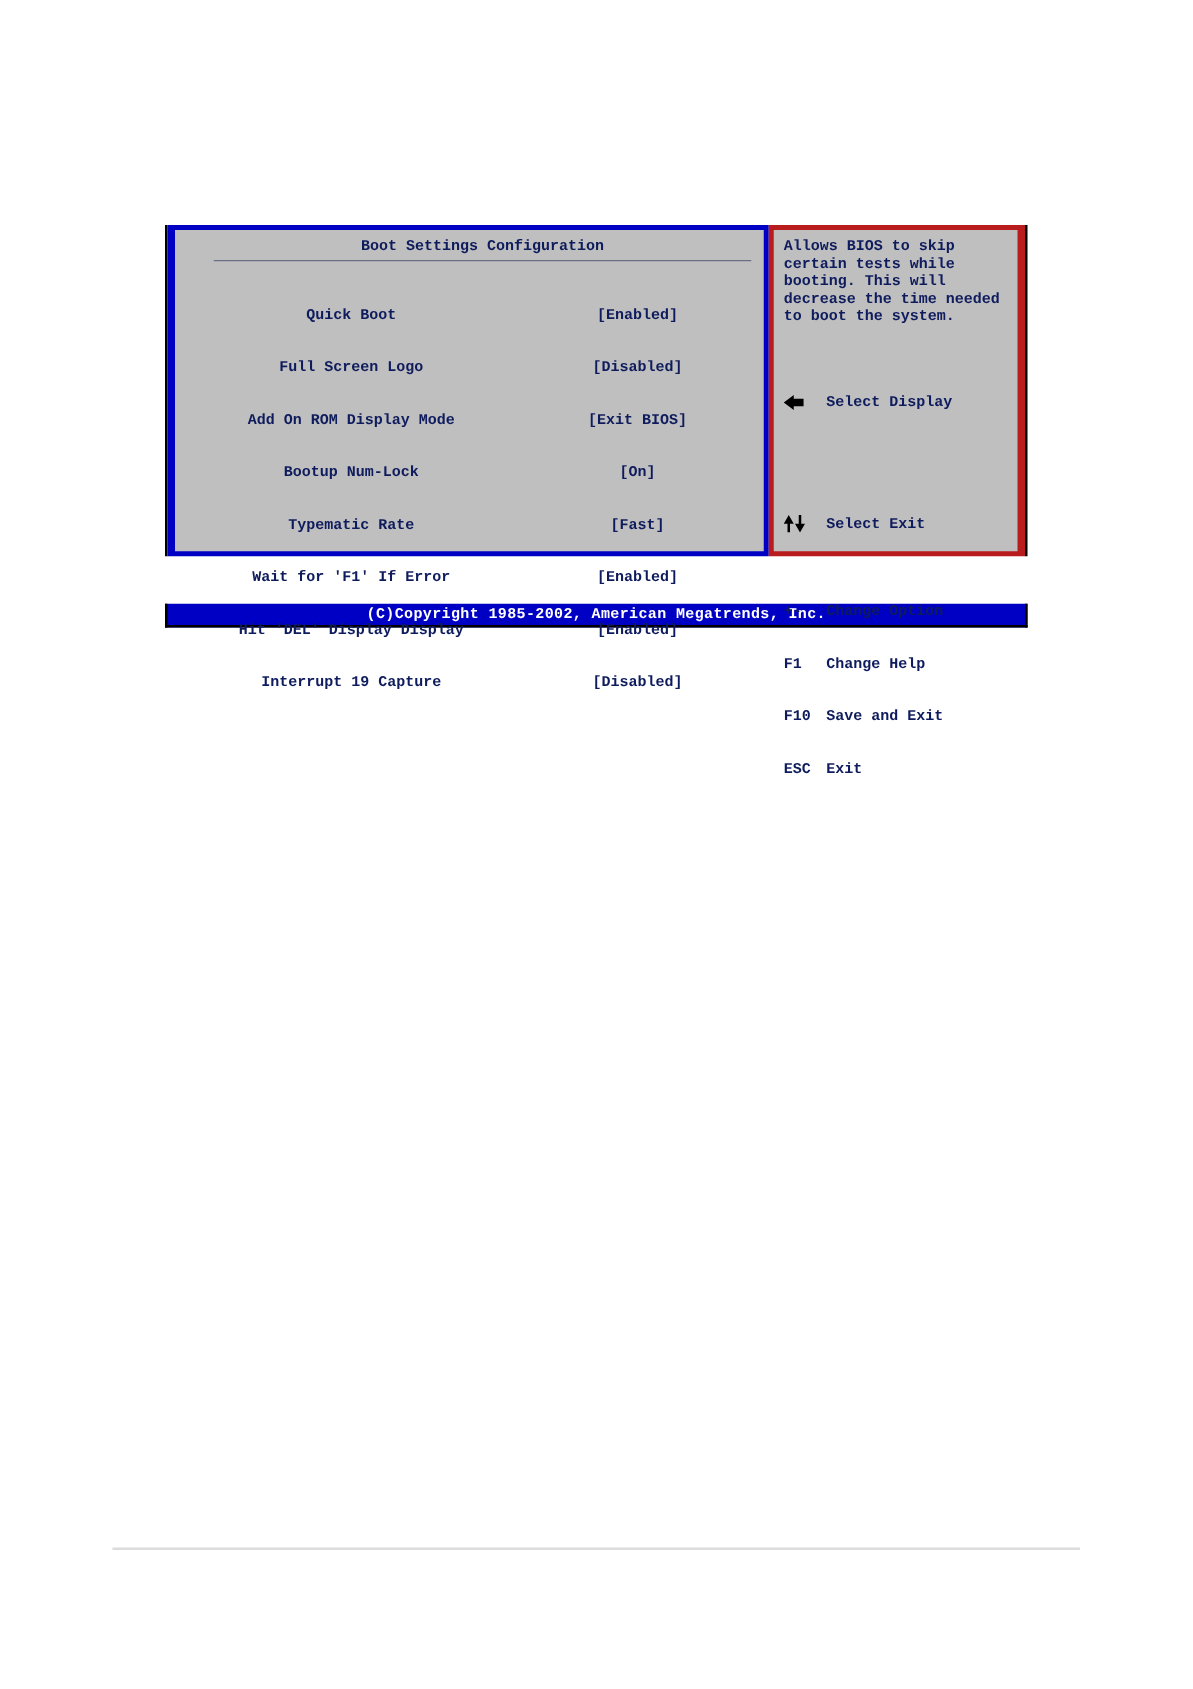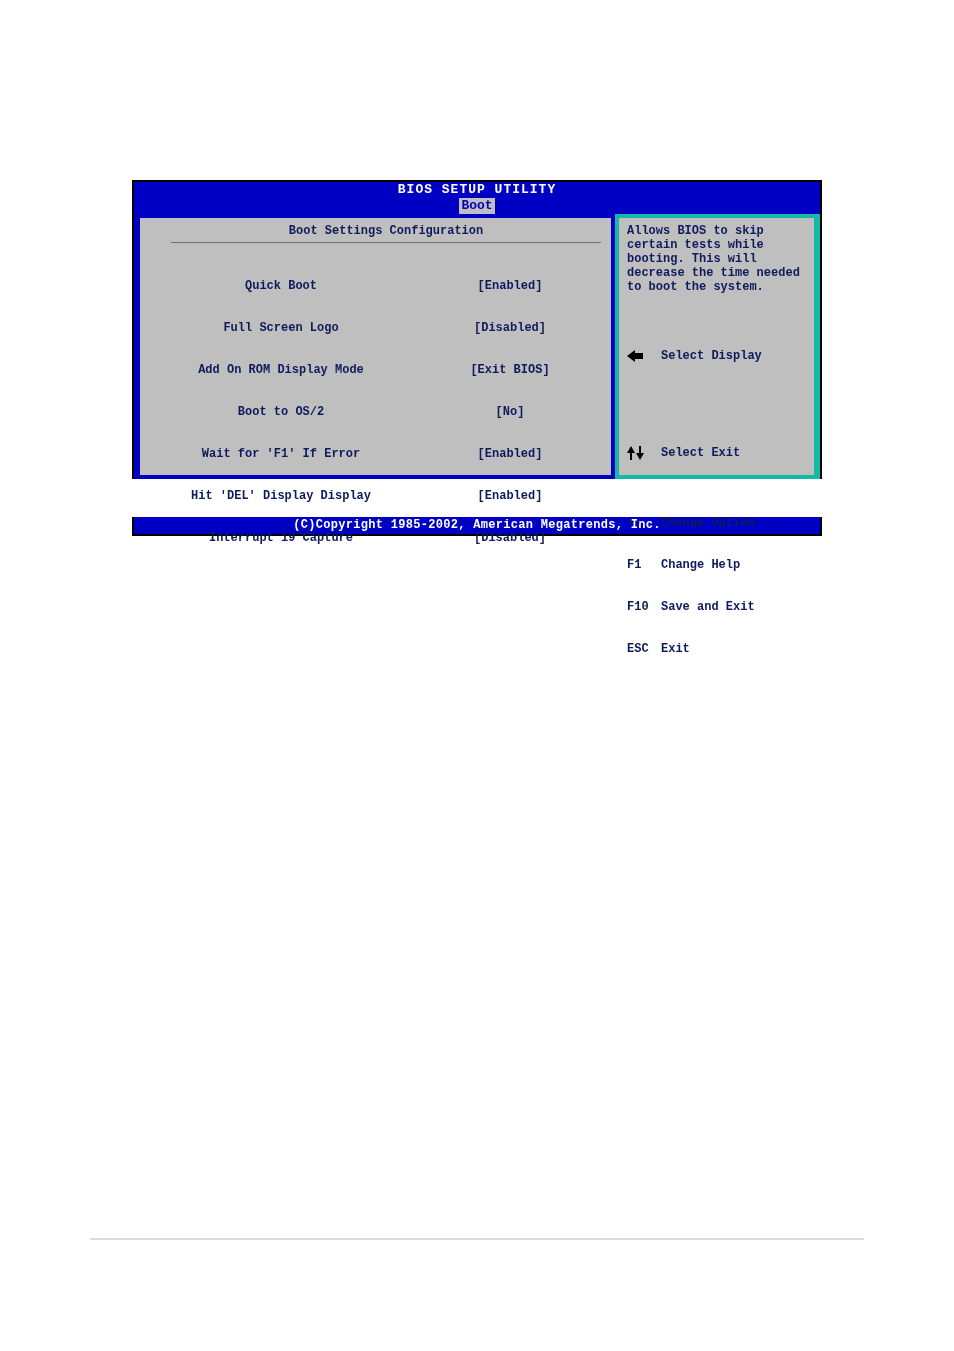--- a/index.html
+++ b/index.html
@@ -89,21 +89,21 @@
   }
   .label {
     width: 220px;
   }
   .value {
     flex: 1;
     margin-left: 28px;
   }
   .right-pane {
     width: 205px;
-    background: #14b8a6;
+    background: #b91c1c;
     position: relative;
     text-decoration: underline;
   }
   .inner-right {
     position: absolute;
     left: 4px;
     right: 6px;
     top: 4px;
     bottom: 4px;
     background: #bfbfbf;
@@ -150,34 +150,31 @@
     border: none;
     border-top: 2px solid #dcdcdc;
   }
   svg { display:block; }
 </style>
 </head>
 <body>
 
 <div class="page">
   <div class="bios-box">
-    <div class="titlebar">
-      <div class="row1">BIOS SETUP UTILITY</div>
-      <div><span class="tab">Boot</span></div>
-    </div>
     <div class="body">
       <div class="left-pane">
         <div class="inner-left">
           <div class="section-title">Boot Settings Configuration</div>
           <hr class="sep">
           <div class="settings">
             <div class="row"><span class="label">Quick Boot</span><span class="value">[Enabled]</span></div>
             <div class="row"><span class="label">Full Screen Logo</span><span class="value">[Disabled]</span></div>
             <div class="row"><span class="label">Add On ROM Display Mode</span><span class="value">[Exit BIOS]</span></div>
-            <div class="row"><span class="label">Boot to OS/2</span><span class="value">[No]</span></div>
+            <div class="row"><span class="label">Bootup Num-Lock</span><span class="value">[On]</span></div>
+            <div class="row"><span class="label">Typematic Rate</span><span class="value">[Fast]</span></div>
             <div class="row"><span class="label">Wait for 'F1' If Error</span><span class="value">[Enabled]</span></div>
             <div class="row"><span class="label">Hit 'DEL' Display Display</span><span class="value">[Enabled]</span></div>
             <div class="row"><span class="label">Interrupt 19 Capture</span><span class="value">[Disabled]</span></div>
           </div>
         </div>
       </div>
       <div class="right-pane">
         <div class="inner-right">
           <div class="help-text">Allows BIOS to skip certain tests while booting. This will decrease the time needed to boot the system.</div>
           <div class="legend">

